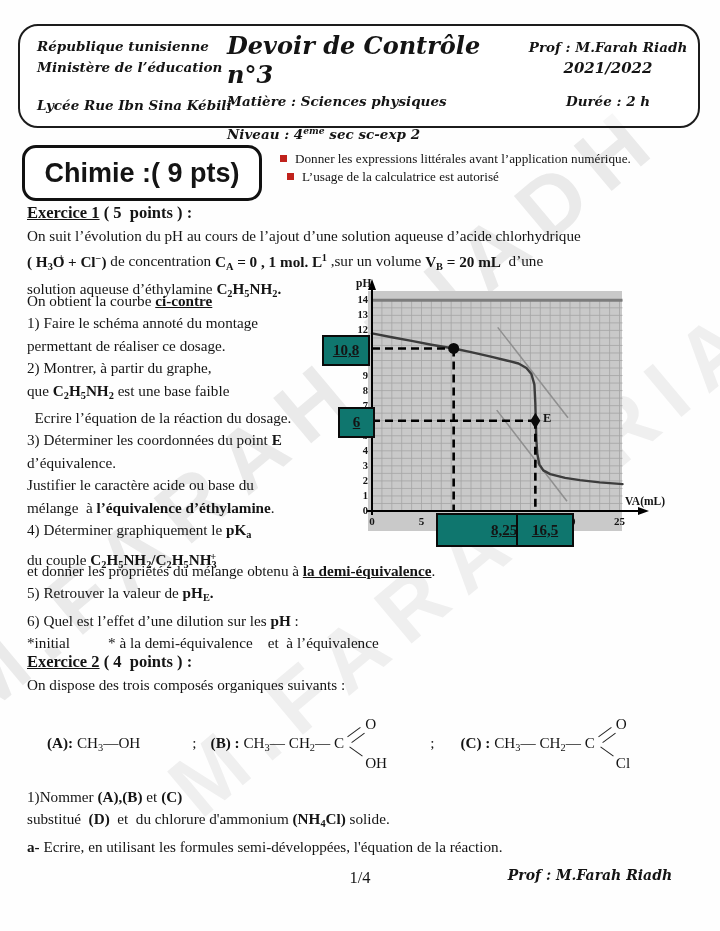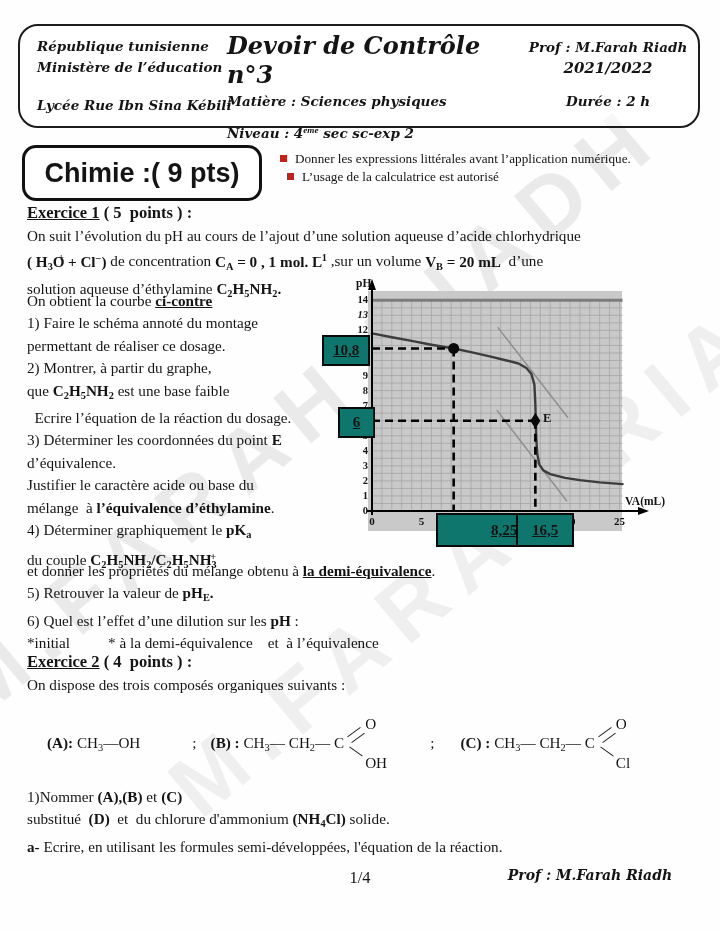--- a/index.html
+++ b/index.html
@@ -7,21 +7,21 @@
         font-family:"Liberation Serif",serif;color:#141414;}
   .wm{position:absolute;white-space:nowrap;font-family:"Liberation Sans",sans-serif;
       font-weight:bold;font-size:86px;letter-spacing:16px;color:rgba(90,90,90,0.12);
       transform:rotate(-40deg);transform-origin:left top;z-index:0;pointer-events:none;}
   .wm2{color:rgba(90,90,90,0.09);}
   .blk{position:absolute;z-index:1;}
   .line{min-height:22.4px;}
   b{font-weight:bold;}
   .bu{font-weight:bold;text-decoration:underline;}
   sub{font-size:68%;vertical-align:-0.28em;}
-  sup{font-size:68%;vertical-align:0.5em;font-family:Liberation Serif, serif;}
+  sup{font-size:68%;vertical-align:0.5em;}
   sub+sup{margin-left:-0.62em;}
   
   .hdr{left:18px;top:24px;width:678px;height:100px;border:2.5px solid #1c1c1c;border-radius:20px;background:rgba(255,255,255,0.6);}
   .script{font-family:"DejaVu Serif",serif;font-style:italic;font-weight:bold;}
   .hdr-left{position:absolute;left:17px;top:12px;font-size:13.5px;}
   .hdr-left .line{min-height:21px;}
   .hdr-left .line:nth-child(3){margin-top:17px;}
   .hdr-center{position:absolute;left:207px;top:5px;width:290px;}
   .hdr-center .line{min-height:20px;font-size:13.5px;}
   .hdr-center .line:nth-child(1){font-size:24px;min-height:34px;margin-bottom:4px;}
@@ -227,21 +227,21 @@
         <div class="ytick" style="top: 183.85px;">3</div>
         <div class="ytick" style="top: 168.8px;">4</div>
         <div class="ytick" style="top: 153.75px;">5</div>
         <div class="ytick" style="top: 138.7px;">6</div>
         <div class="ytick" style="top: 123.65px;">7</div>
         <div class="ytick" style="top: 108.6px;">8</div>
         <div class="ytick" style="top: 93.55px;">9</div>
         <div class="ytick" style="top: 78.5px;">10</div>
         <div class="ytick" style="top: 63.45px;">11</div>
         <div class="ytick" style="top: 48.4px;">12</div>
-        <div class="ytick" style="top: 33.35px; font-style: italic;">13</div>
+        <div class="ytick" style="top: 33.35px;">13</div>
         <div class="ytick" style="top: 18.3px;">14</div>
       </div>
     <div id="xticks">
         <div class="xtick" style="left: 38px;">0</div>
         <div class="xtick" style="left: 87.5px;">5</div>
         <div class="xtick" style="left: 137px;">10</div>
         <div class="xtick" style="left: 186.5px;">15</div>
         <div class="xtick" style="left: 236px;">20</div>
         <div class="xtick" style="left: 285.5px;">25</div>
       </div>

